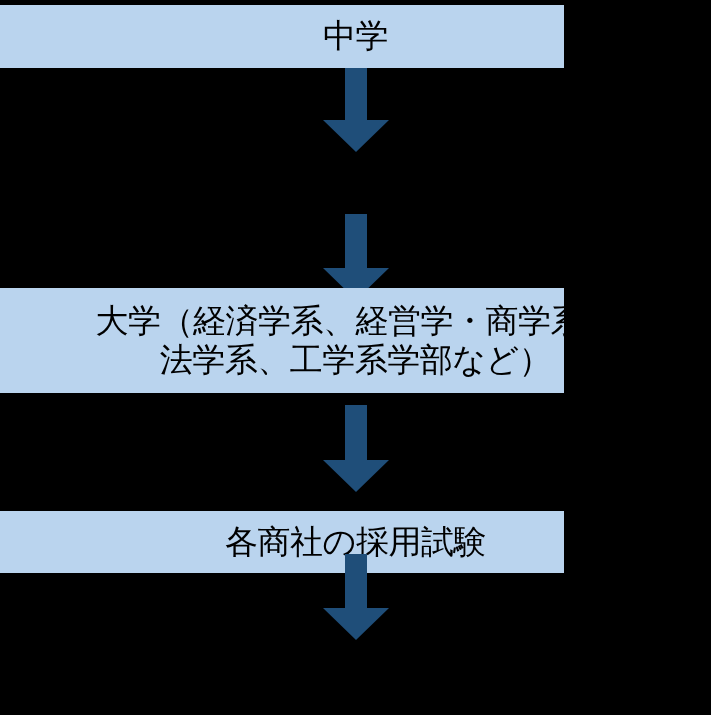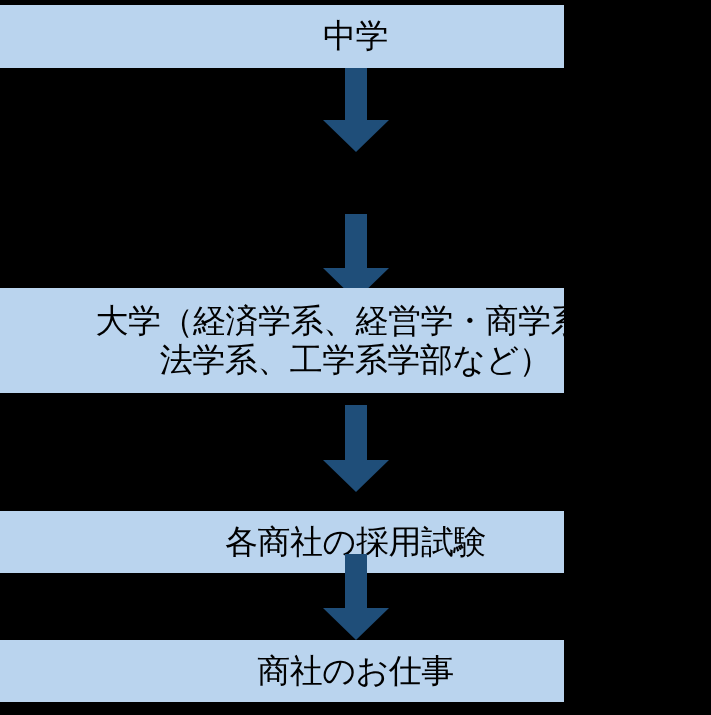--- a/index.html
+++ b/index.html
@@ -83,17 +83,14 @@
   <div class="flow-box" style="top:475px;height:62px;margin-top:36px;">
     <span class="flow-box-label">各商社の採用試験</span>
   </div>
 
   <div class="flow-arrow" style="left:323px;top:554px;width:66px;height:86px;">
     <svg width="66" height="86" viewBox="0 0 66 86" xmlns="http://www.w3.org/2000/svg">
       <path d="M22 0 H44 V54 H66 L33 86 L0 54 H22 Z" fill="#1f4e79"></path>
     </svg>
   </div>
 
-  <div class="flow-box" style="top:640px;height:62px;">
-    <span class="flow-box-label">商社のお仕事</span>
-  </div>
 
 </div>
 
 </body></html>

